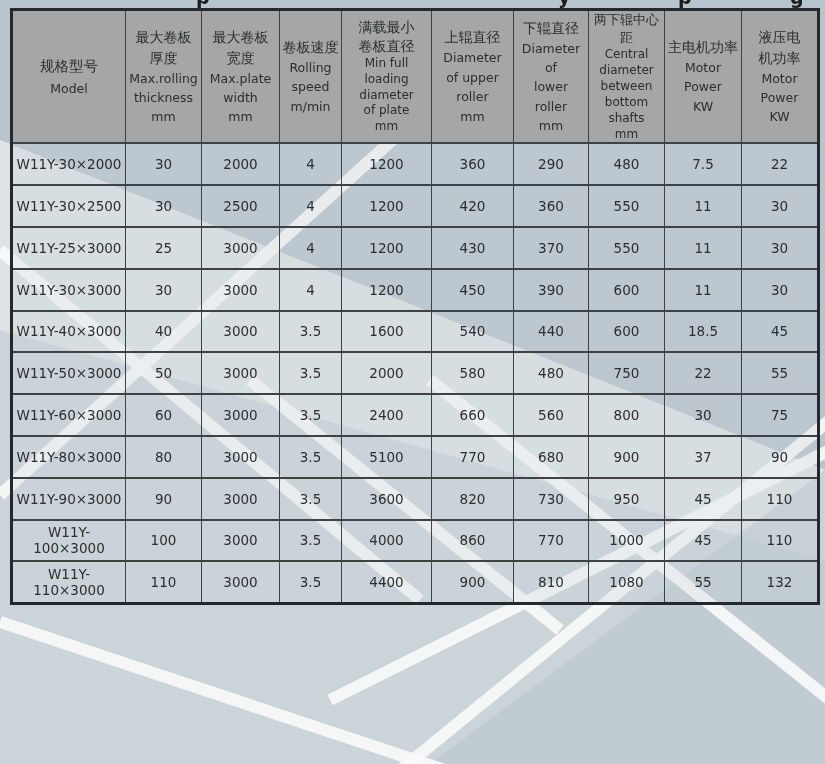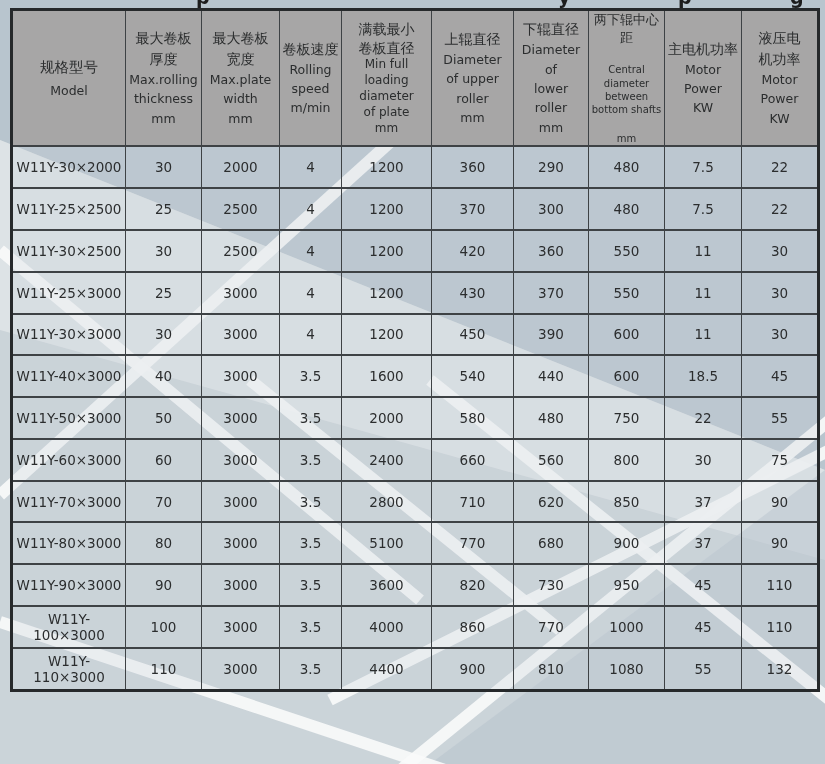--- a/index.html
+++ b/index.html
@@ -50,21 +50,21 @@
     background:rgba(198,208,215,0.25);
   }
   th .cn{display:block;white-space:pre-line;font-size:14px;line-height:1.5;}
   th .en{display:block;white-space:pre-line;font-size:12.5px;line-height:1.55;}
   th .unit{display:block;font-size:12.5px;line-height:1.55;}
   th.c0 .cn{font-size:14.5px;line-height:1.7;}
   th.c0 .en{line-height:1.7;}
   th.c4 .en,th.c4 .unit{font-size:12px;line-height:1.32;}
   th.c4 .cn{line-height:1.35;}
   th.c7 .cn{font-size:13px;line-height:1.4;}
-  th.c7 .en,th.c7 .unit{font-size:10px;line-height:1.32;margin-top:16px;}
+  th.c7 .en,th.c7 .unit{font-size:12px;line-height:1.32;}
   th.c8 .cn{font-size:14px;}
 </style>
 </head>
 <body>
 
 <div id="canvas" style="--base-bg: #cbd4d9; --dark-band: #b5c2cb; --light-band: #e0e5e7; --stripe: #f8fafa; --header-bg: #a7a6a6; --border-outer: #26292b; --border-inner: #3e4245; --text: #2b2d2e;">
 
   <svg id="bg" viewBox="0 0 825 764" preserveAspectRatio="none" aria-hidden="true">
     <polygon class="band-dark" points="0,0 825,0 825,470 0,140"></polygon>
     <polygon class="band-light" points="0,140 825,470 825,560 0,330"></polygon>
@@ -176,32 +176,20 @@
           <td>2000</td>
           <td>4</td>
           <td>1200</td>
           <td>360</td>
           <td>290</td>
           <td>480</td>
           <td>7.5</td>
           <td>22</td>
         </tr>
         <tr>
-          <td>W11Y-25×2500</td>
-          <td>25</td>
-          <td>2500</td>
-          <td>4</td>
-          <td>1200</td>
-          <td>370</td>
-          <td>300</td>
-          <td>480</td>
-          <td>7.5</td>
-          <td>22</td>
-        </tr>
-        <tr>
           <td>W11Y-30×2500</td>
           <td>30</td>
           <td>2500</td>
           <td>4</td>
           <td>1200</td>
           <td>420</td>
           <td>360</td>
           <td>550</td>
           <td>11</td>
           <td>30</td>
@@ -260,32 +248,20 @@
           <td>3000</td>
           <td>3.5</td>
           <td>2400</td>
           <td>660</td>
           <td>560</td>
           <td>800</td>
           <td>30</td>
           <td>75</td>
         </tr>
         <tr>
-          <td>W11Y-70×3000</td>
-          <td>70</td>
-          <td>3000</td>
-          <td>3.5</td>
-          <td>2800</td>
-          <td>710</td>
-          <td>620</td>
-          <td>850</td>
-          <td>37</td>
-          <td>90</td>
-        </tr>
-        <tr>
           <td>W11Y-80×3000</td>
           <td>80</td>
           <td>3000</td>
           <td>3.5</td>
           <td>5100</td>
           <td>770</td>
           <td>680</td>
           <td>900</td>
           <td>37</td>
           <td>90</td>

